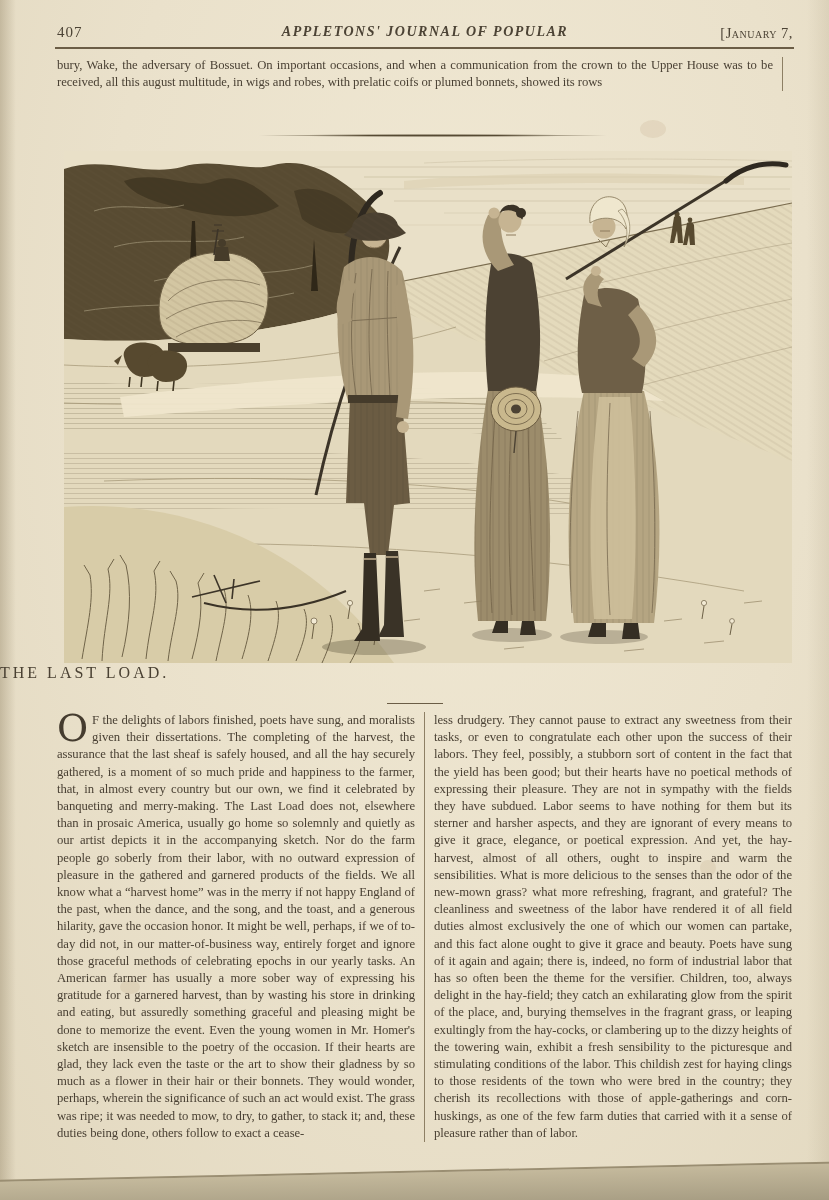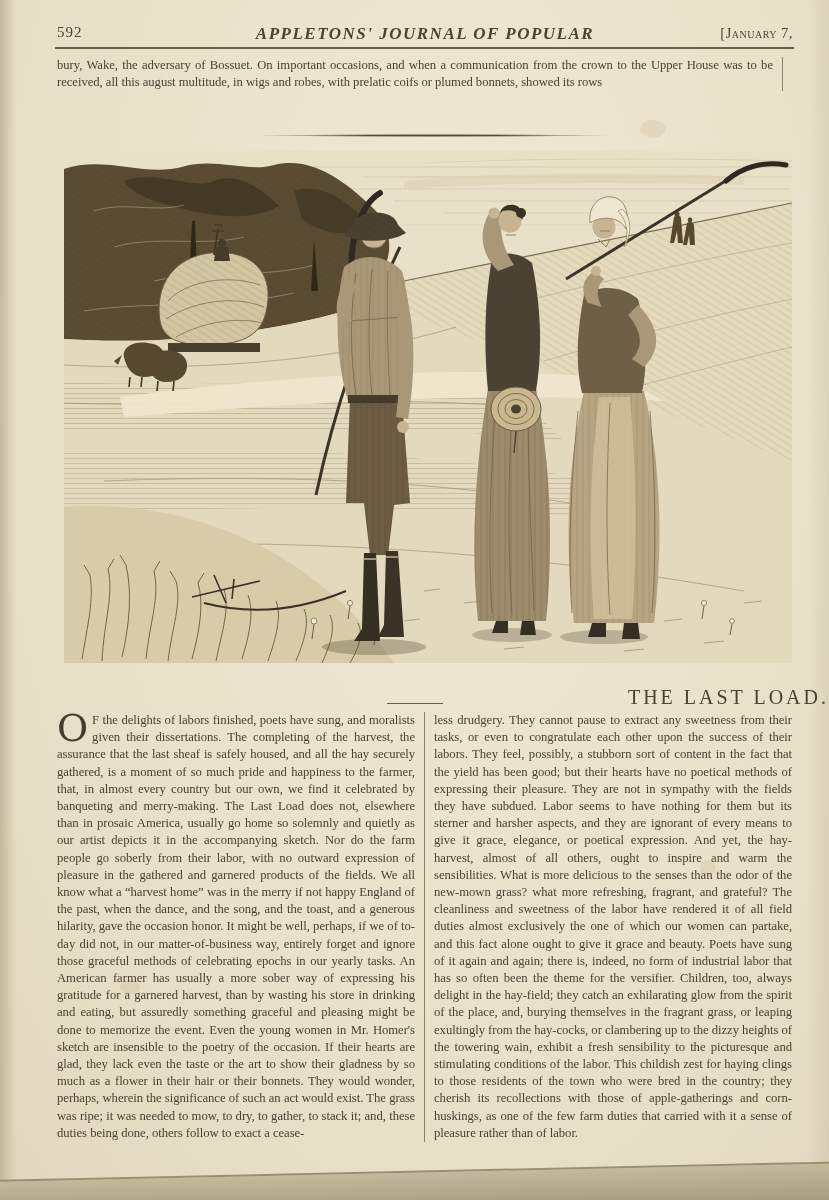--- a/index.html
+++ b/index.html
@@ -10,54 +10,54 @@
     background:
       linear-gradient(90deg, rgba(141,126,96,.38) 0px, rgba(141,126,96,0) 16px),
       linear-gradient(270deg, rgba(141,126,96,.14) 0px, rgba(141,126,96,0) 22px),
       radial-gradient(ellipse at 55% 30%, #f0e8d3 0%, #eae1cb 55%, #e2d8bf 100%);
   }
   .fox{position:absolute;border-radius:50%;background:rgba(150,110,60,.10);}
   
   .header{position:absolute;top:24px;left:57px;right:36px;height:22px;}
   .pageno{position:absolute;left:0;top:0;font-size:15px;letter-spacing:1px;color:#4c4335;}
   .jtitle{position:absolute;left:0;right:0;top:0;text-align:center;font-style:italic;font-weight:bold;
-          font-size:17px;letter-spacing:1.5px;color:#4c4335;}
+          font-size:14px;letter-spacing:1.5px;color:#4c4335;}
   .jdate{position:absolute;right:0;top:1px;font-size:14.5px;font-variant:small-caps;letter-spacing:.5px;color:#4c4335;}
   .hrule{position:absolute;top:47px;left:55px;right:35px;height:1.5px;background:#6b5d46;}
   
   .cols{position:absolute;left:57px;right:37px;display:flex;}
   .col{flex:1 1 0;font-size:12.7px;line-height:17.2px;text-align:justify;letter-spacing:-0.05px;color:#4a4134;}
   .coldiv{width:1px;background:#8d7f64;margin:0 9px;}
   .topcols{top:57px;justify-content:flex-end;}
   .botcols{top:712px;}
   .swellrule{position:absolute;top:134px;left:250px;width:366px;height:3px;
     background:radial-gradient(ellipse 50% 50% at 50% 50%, #564a33 35%, rgba(86,74,51,0) 95%);}
   
   .plate{position:absolute;top:151px;left:64px;width:728px;height:512px;}
-  .caption{position:absolute;top:686px;left:0;right:0;text-align:right;
-    font-size:20px;letter-spacing:3px;color:#4a4133;}
+  .caption{position:absolute;top:664px;left:0;right:0;text-align:left;
+    font-size:16px;letter-spacing:3px;color:#4a4133;}
   .caprule{position:absolute;top:703px;left:50%;width:56px;margin-left:-28px;height:1px;background:#6b5d46;}
   .dropcap{float:left;font-size:38px;line-height:31px;padding:1px 4px 0 0;color:#453c2f;font-family:"DejaVu Serif",serif;}
   
   .bedge{position:absolute;left:-12px;top:1180px;width:870px;height:90px;
     background:linear-gradient(#c4b99c 0%, #a69c82 40%, #8f8670 100%);
     border-top:2px solid #9a8e72;
     transform:rotate(-1.25deg);transform-origin:0 0;}
 </style>
 </head>
 <body>
 
 <div class="sheet">
 
   <div class="fox" style="left:640px;top:120px;width:26px;height:18px;"></div>
   <div class="fox" style="left:120px;top:980px;width:20px;height:14px;"></div>
   <div class="fox" style="left:700px;top:860px;width:16px;height:16px;"></div>
 
   <div class="header">
-    <span class="pageno">592</span>
+    <span class="pageno">407</span>
     <span class="jtitle">APPLETONS' JOURNAL OF POPULAR</span>
     <span class="jdate">[January 7,</span>
   </div>
   <div class="hrule"></div>
 
   <div class="cols topcols">
     <div class="col">bury, Wake, the adversary of Bossuet.  On important occasions, and when a communication from the crown to the Upper House was to be received, all this august multitude, in wigs and robes, with prelatic coifs or plumed bonnets, showed its rows</div>
     <div class="coldiv"></div>
   </div>
 

